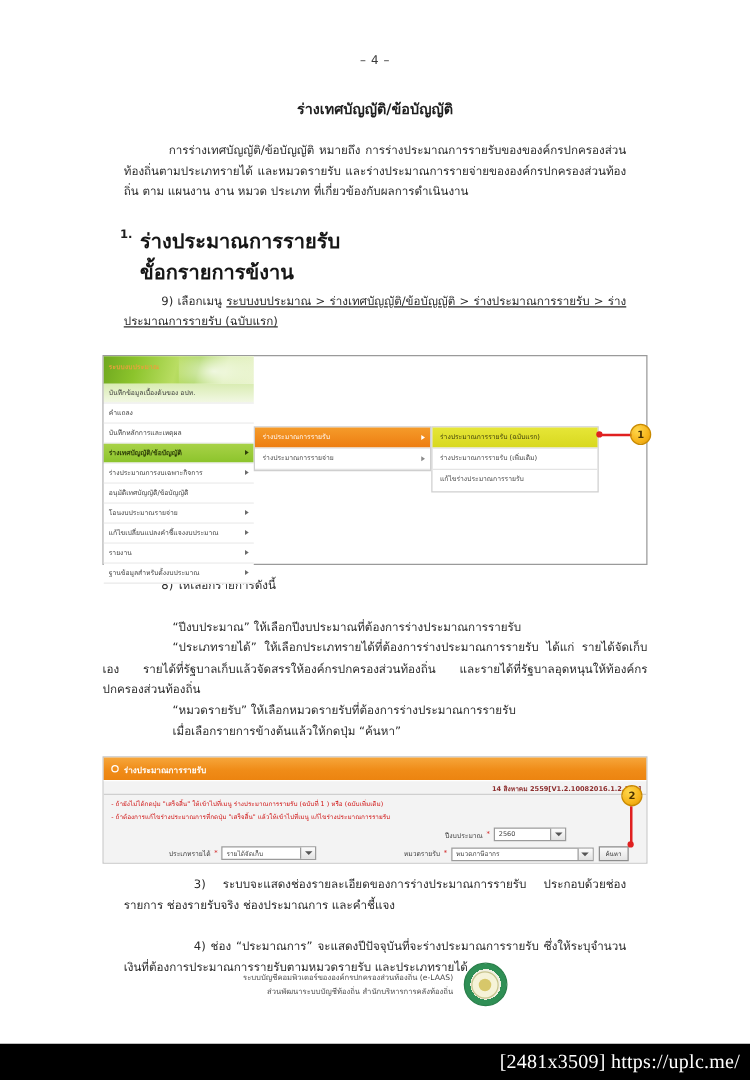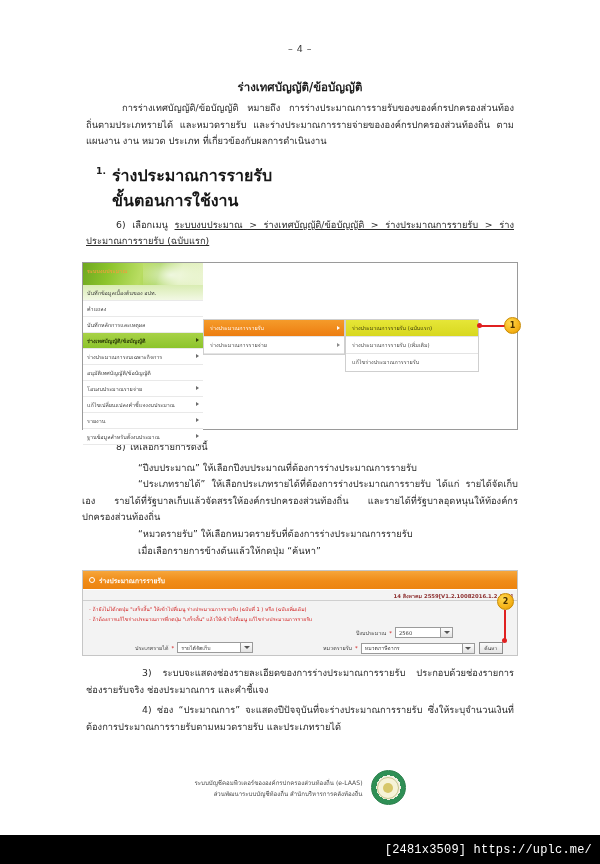--- a/index.html
+++ b/index.html
@@ -34,21 +34,21 @@
     font-size:11.5px;
     font-weight:bold;
     color:#1d1d1d;
     margin-top:24px;
   }
 
   p.body-text {
     font-size:9.3px;
     line-height:16.6px;
     color:#262626;
-    margin:4px;
+    margin:17px;
     text-align:justify;
     text-justify:inter-word;
     color:#2a2a2a;
   }
   .intro { margin-top:17px; }
   .indent-1 { text-indent:36px; }
 
   .list-item {
     display:flex;
     margin-top:13px;
@@ -314,47 +314,47 @@
     left:0; bottom:0;
     width:600px; height:29px;
     background:#000000;
     display:flex;
     align-items:center;
     justify-content:flex-end;
     padding-right:8px;
   }
   .wm-text {
     color:#ffffff;
-    font-family:Liberation Mono, monospace;
-    font-size:12px;
+    font-family:Liberation Serif, serif;
+    font-size:16px;
     letter-spacing:0.2px;
   }
 </style>
 </head>
 <body>
 
 <div class="page">
   <div class="content">
 
     <div class="page-number">– 4 –</div>
 
     <div class="doc-title">ร่างเทศบัญญัติ/ข้อบัญญัติ</div>
 
     <p class="body-text intro indent-1">การร่างเทศบัญญัติ/ข้อบัญญัติ หมายถึง การร่างประมาณการรายรับของของค์กรปกครองส่วนท้องถิ่นตามประเภทรายได้ และหมวดรายรับ และร่างประมาณการรายจ่ายขององค์กรปกครองส่วนท้องถิ่น ตาม แผนงาน งาน หมวด ประเภท ที่เกี่ยวข้องกับผลการดำเนินงาน</p>
 
     <div class="list-item">
       <div class="list-num">1.</div>
       <div class="list-body">
         <div class="body-text bold">ร่างประมาณการรายรับ</div>
-        <div class="body-text bold">ขั้นตอนการใช้งาน</div>
+        <div class="body-text bold">ขั้อกรายการข้งาน</div>
       </div>
     </div>
 
     <p class="body-text sub-step" style="margin-top:4px;">
-      <span style="display:inline-block;width:30px;"></span><span>6)  เลือกเมนู </span><span class="u">ระบบงบประมาณ &gt; ร่างเทศบัญญัติ/ข้อบัญญัติ &gt; ร่างประมาณการรายรับ &gt; ร่างประมาณการรายรับ (ฉบับแรก)</span>
+      <span style="display:inline-block;width:30px;"></span><span>9)  เลือกเมนู </span><span class="u">ระบบงบประมาณ &gt; ร่างเทศบัญญัติ/ข้อบัญญัติ &gt; ร่างประมาณการรายรับ &gt; ร่างประมาณการรายรับ (ฉบับแรก)</span>
     </p>
 
     <div class="shot1">
 
       <div class="menu-col">
         <div class="menu-banner">
           <span>ระบบงบประมาณ</span>
         </div>
         <div class="menu-item topgrad">
           <span>บันทึกข้อมูลเบื้องต้นของ อปท.</span>

